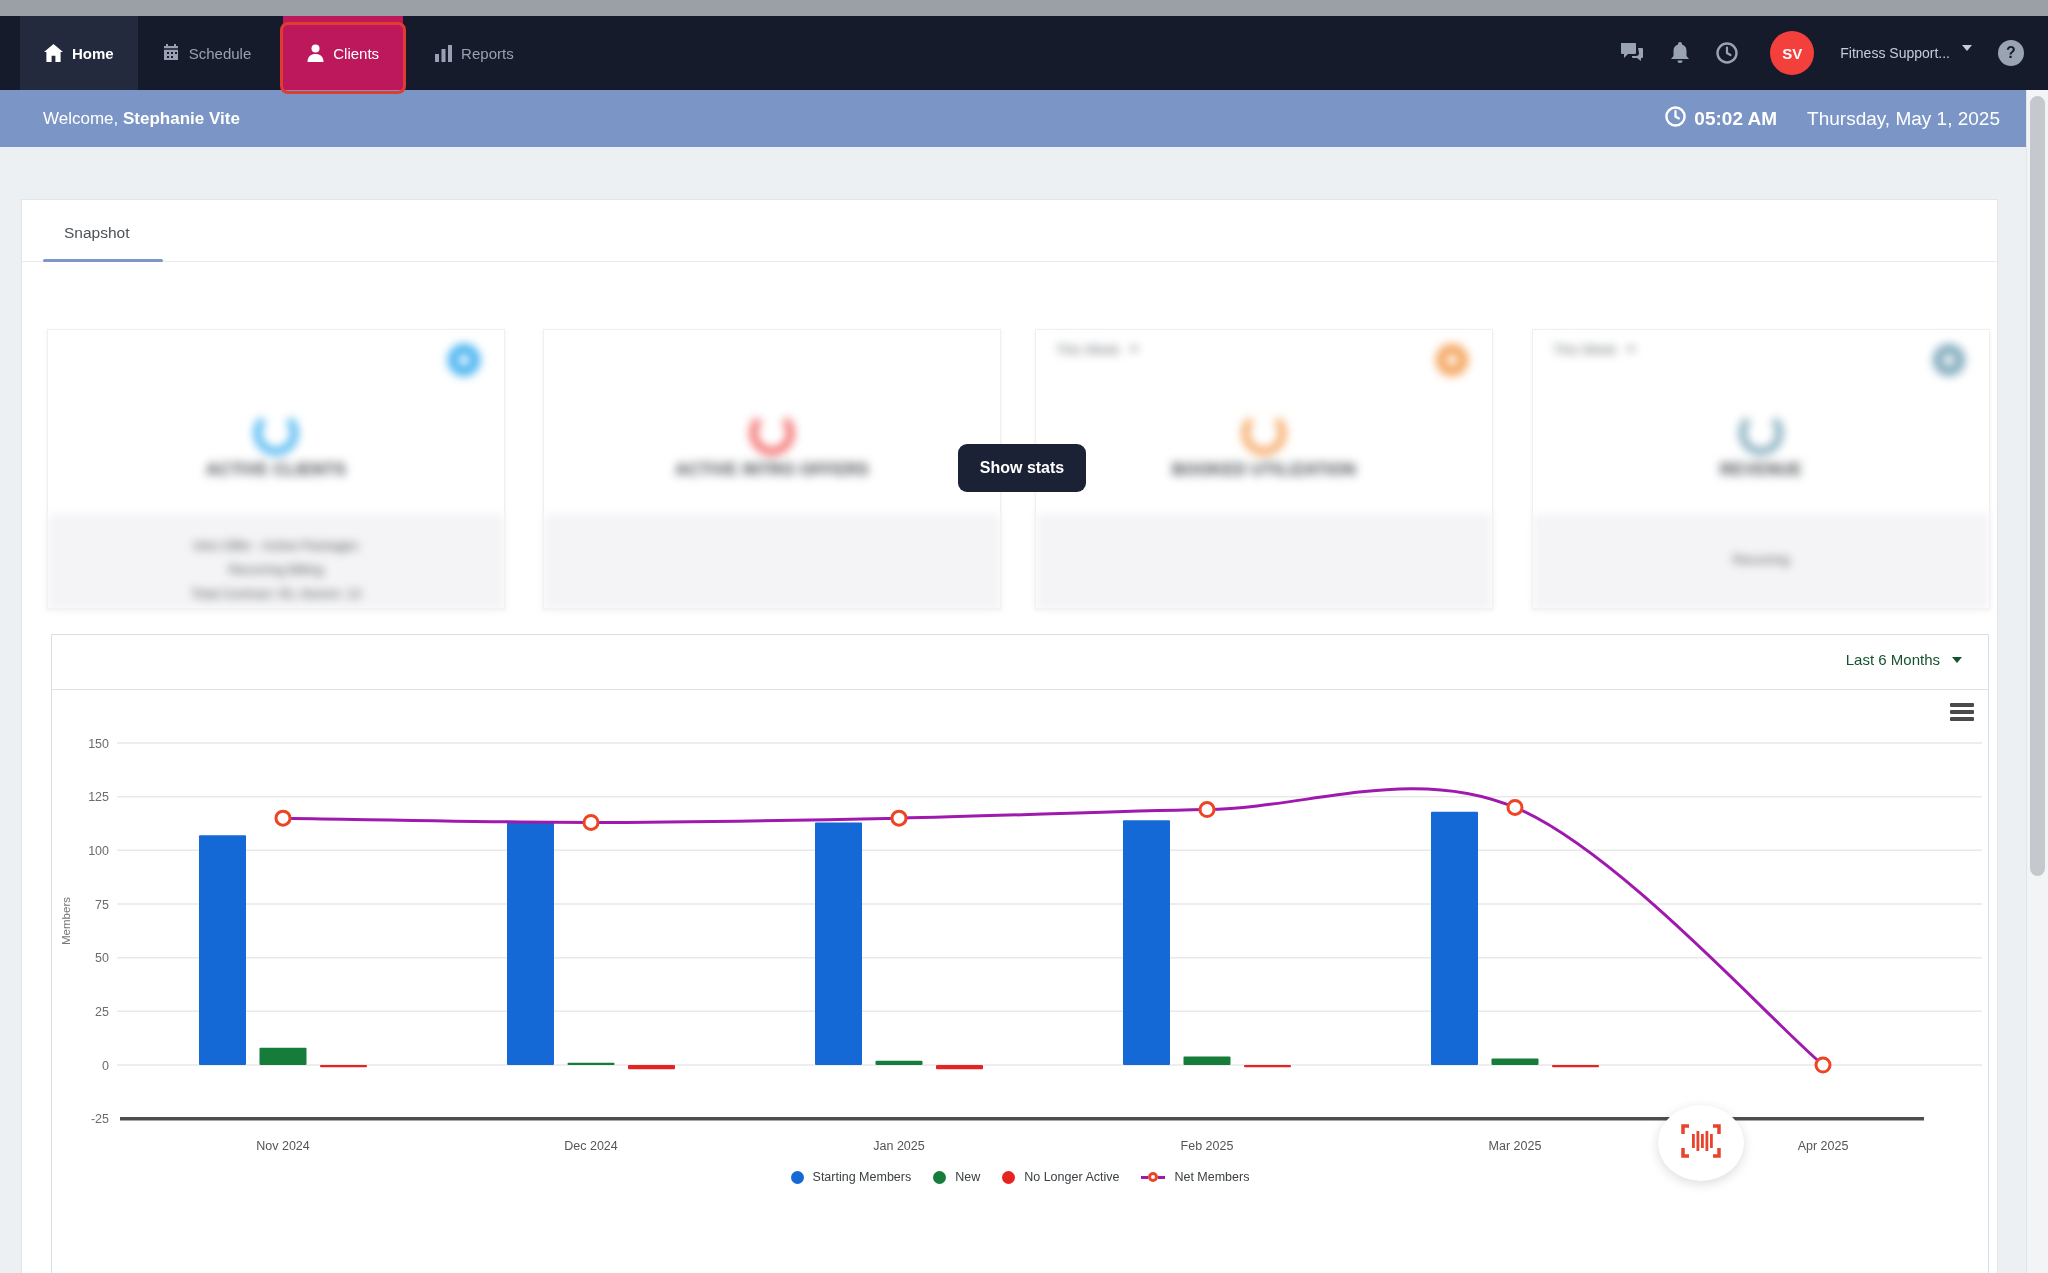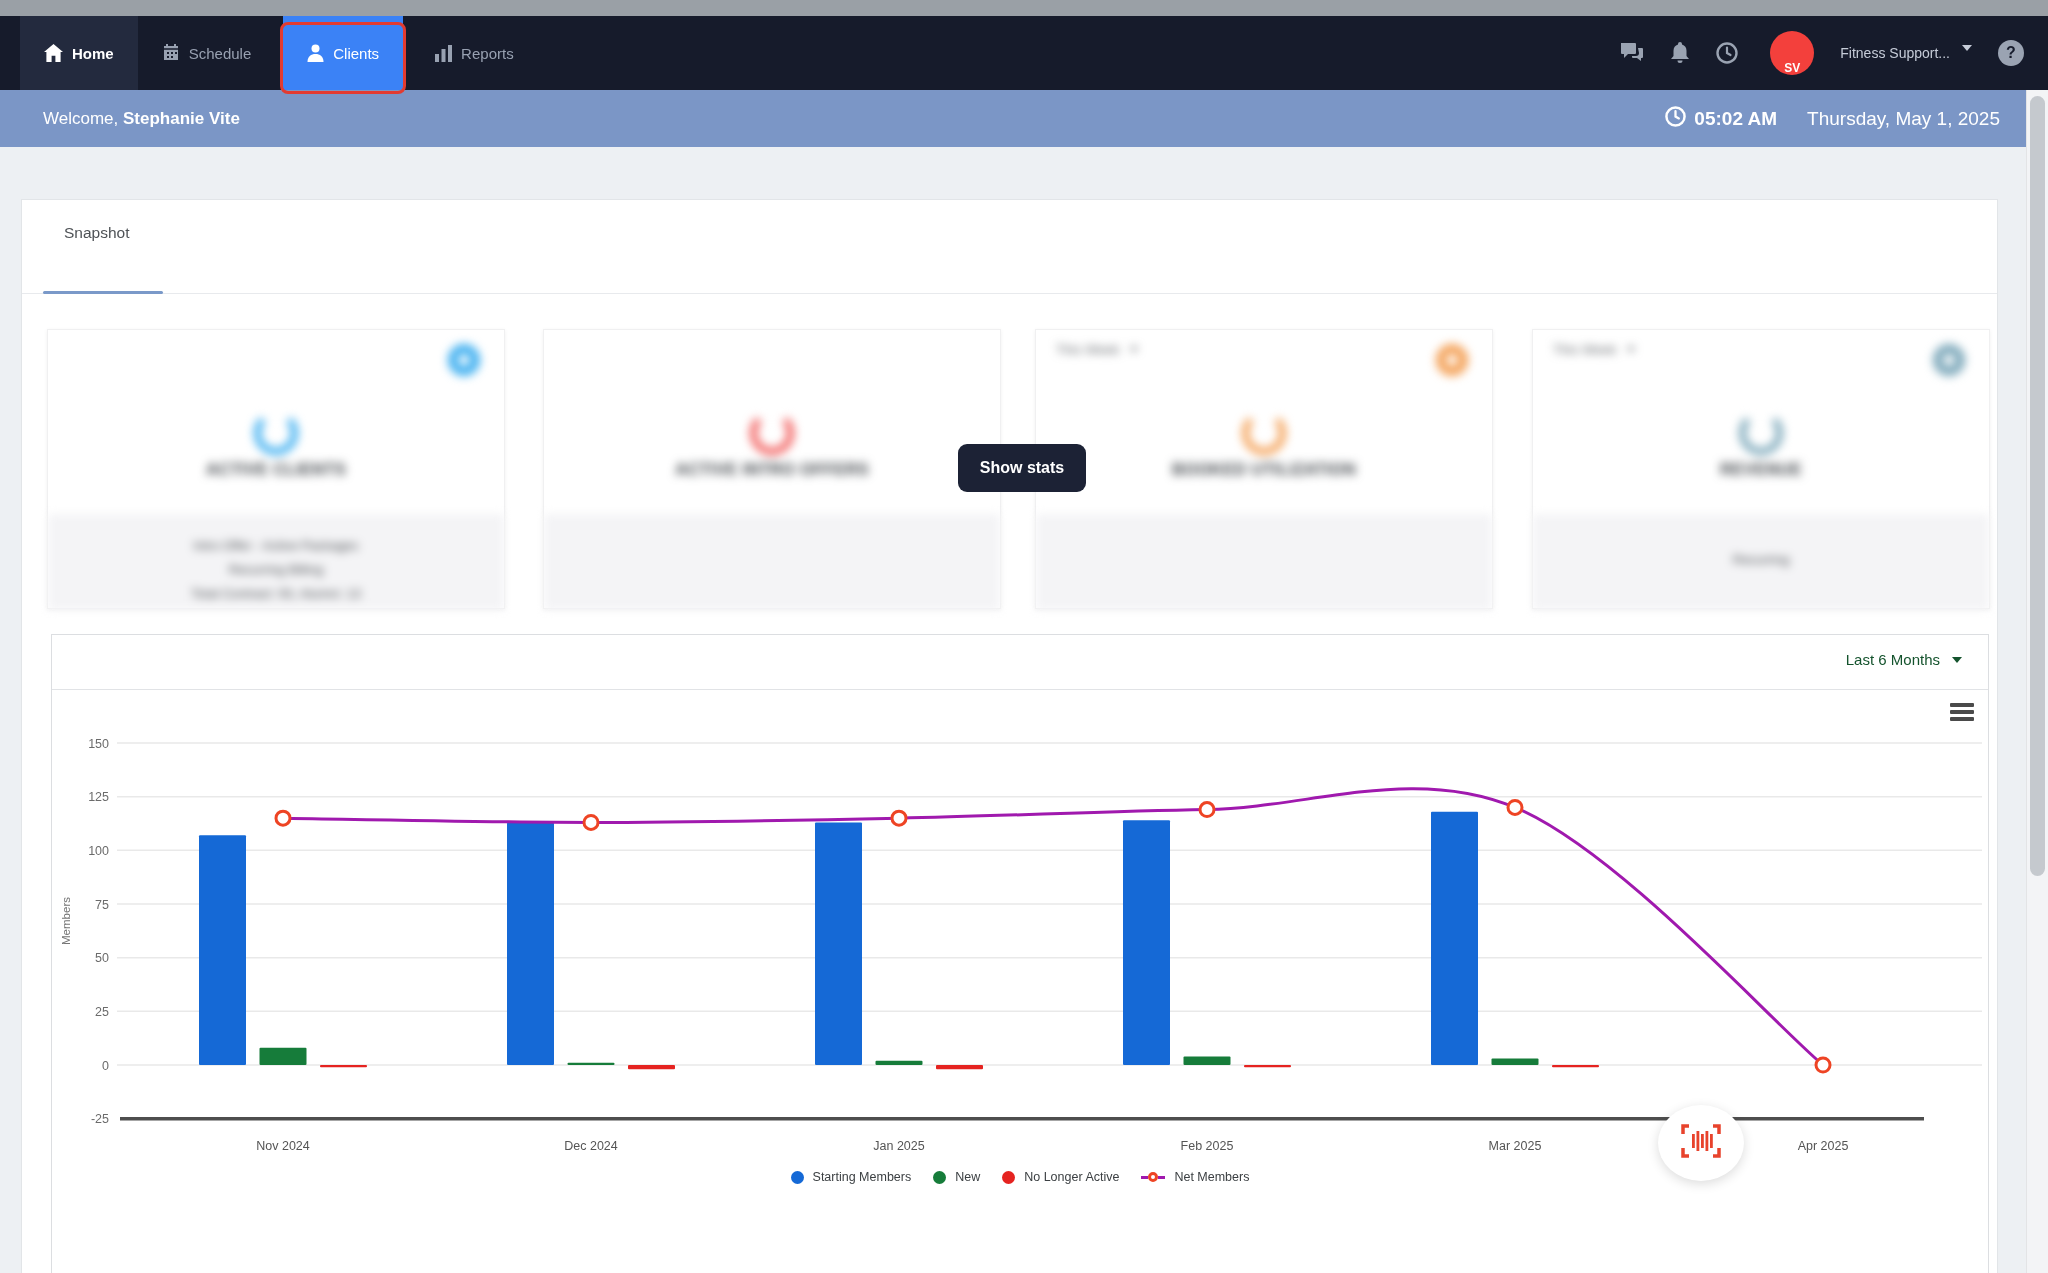--- a/index.html
+++ b/index.html
@@ -6,40 +6,40 @@
   html,body { background:#9aa0a6; }
   body { font-family:"Liberation Sans", sans-serif; }
   #stage { position:relative; width:2048px; height:1273px; background:#edf0f3; overflow:hidden; margin:16px auto; }
 
   
   .navbar { position:absolute; left:0; top:0; width:2048px; height:74px; background:#161b2b; z-index:30; }
   .nav-left { position:absolute; left:20px; top:0; height:74px; display:flex; align-items:stretch; }
   .nav-item { display:flex; align-items:center; gap:9px; padding:0 24px; color:#98a1b1; font-size:15px; cursor:pointer; position:relative; }
   .nav-item svg { display:block; }
   .nav-item.active { background:#232a3e; color:#fff; font-weight:bold; }
-  .nav-item.clients { background:#3b82f6; color:#fff; margin-left:8px; margin-right:8px; }
+  .nav-item.clients { background:#be185d; color:#fff; margin-left:8px; margin-right:8px; }
   .clients-box { position:absolute; left:-3px; top:6px; width:calc(100% + 6px); height:72px; border:3px solid #e23b31; border-radius:8px; z-index:60; pointer-events:none; }
   .caret { width:0; height:0; border-left:5px solid transparent; border-right:5px solid transparent; border-top:6px solid currentColor; display:inline-block; margin-left:4px; }
   .nav-right { position:absolute; right:24px; top:0; height:74px; display:flex; align-items:center; gap:26px; }
   .nav-icon { color:#9aa3b2; display:flex; align-items:center; cursor:pointer; }
-  .avatar { width:44px; height:44px; border-radius:50%; background:#f3403c; color:#fff; font-size:12px; font-weight:bold; display:flex; align-items:flex-end; justify-content:center; margin-left:6px; }
+  .avatar { width:44px; height:44px; border-radius:50%; background:#f3403c; color:#fff; font-size:15px; font-weight:bold; display:flex; align-items:center; justify-content:center; margin-left:6px; }
   .account { color:#c6ccd8; font-size:14px; display:flex; align-items:flex-start; gap:8px; cursor:pointer; }
   .help-badge { width:26px; height:26px; border-radius:50%; background:#9aa3b2; color:#161b2b; font-weight:bold; font-size:16px; display:flex; align-items:center; justify-content:center; cursor:pointer; }
 
   
   .welcome-bar { position:absolute; left:0; top:74px; width:2048px; height:57px; background:#7b96c6; color:#fff; z-index:20;padding-left:20px; }
   .welcome-text { position:absolute; left:43px; top:50%; transform:translateY(-50%); font-size:17px; }
   .welcome-text b { font-weight:bold; }
   .welcome-right { position:absolute; right:48px; top:0; height:57px; display:flex; align-items:center; gap:30px; }
   .time-chunk { display:flex; align-items:center; gap:8px; font-size:19px; font-weight:bold; }
   .date-chunk { font-size:19px; font-weight:normal; }
 
   
   .main-card { position:absolute; left:21px; top:183px; width:1977px; height:1100px; background:#fff; border:1px solid #e2e5e8; }
-  .tab-row { position:relative; height:94px; border-bottom:1px solid #e8eaed; }
+  .tab-row { position:relative; height:62px; border-bottom:1px solid #e8eaed; }
   .tab { position:absolute; left:42px; top:24px; font-size:15.5px; color:#4e5256; cursor:pointer; }
   .tab-underline { position:absolute; left:21px; bottom:-1px; width:120px; height:3px; background:#7a99c9; border-radius:2px; }
 
   
   .stat-card { position:absolute; width:458px; height:280px; background:#fff; border:1px solid #f0f0f1; box-shadow:0 1px 4px rgba(0,0,0,.06); }
   .stat-card .blurwrap { position:absolute; inset:0; filter:blur(5px); }
   .card-period { position:absolute; left:20px; top:12px; font-size:13.5px; color:#5f6368; display:flex; align-items:center; gap:6px; cursor:pointer; }
   .card-period .caret { border-top-width:5px; border-left-width:4px; border-right-width:4px; }
   .corner-icon { position:absolute; top:14px; right:24px; width:32px; height:32px; border-radius:50%; background:var(--accent); }
   .corner-icon::after { content:""; position:absolute; left:50%; top:50%; width:12px; height:12px; margin:-6px 0 0 -6px; border-radius:50%; background:#fff; }

